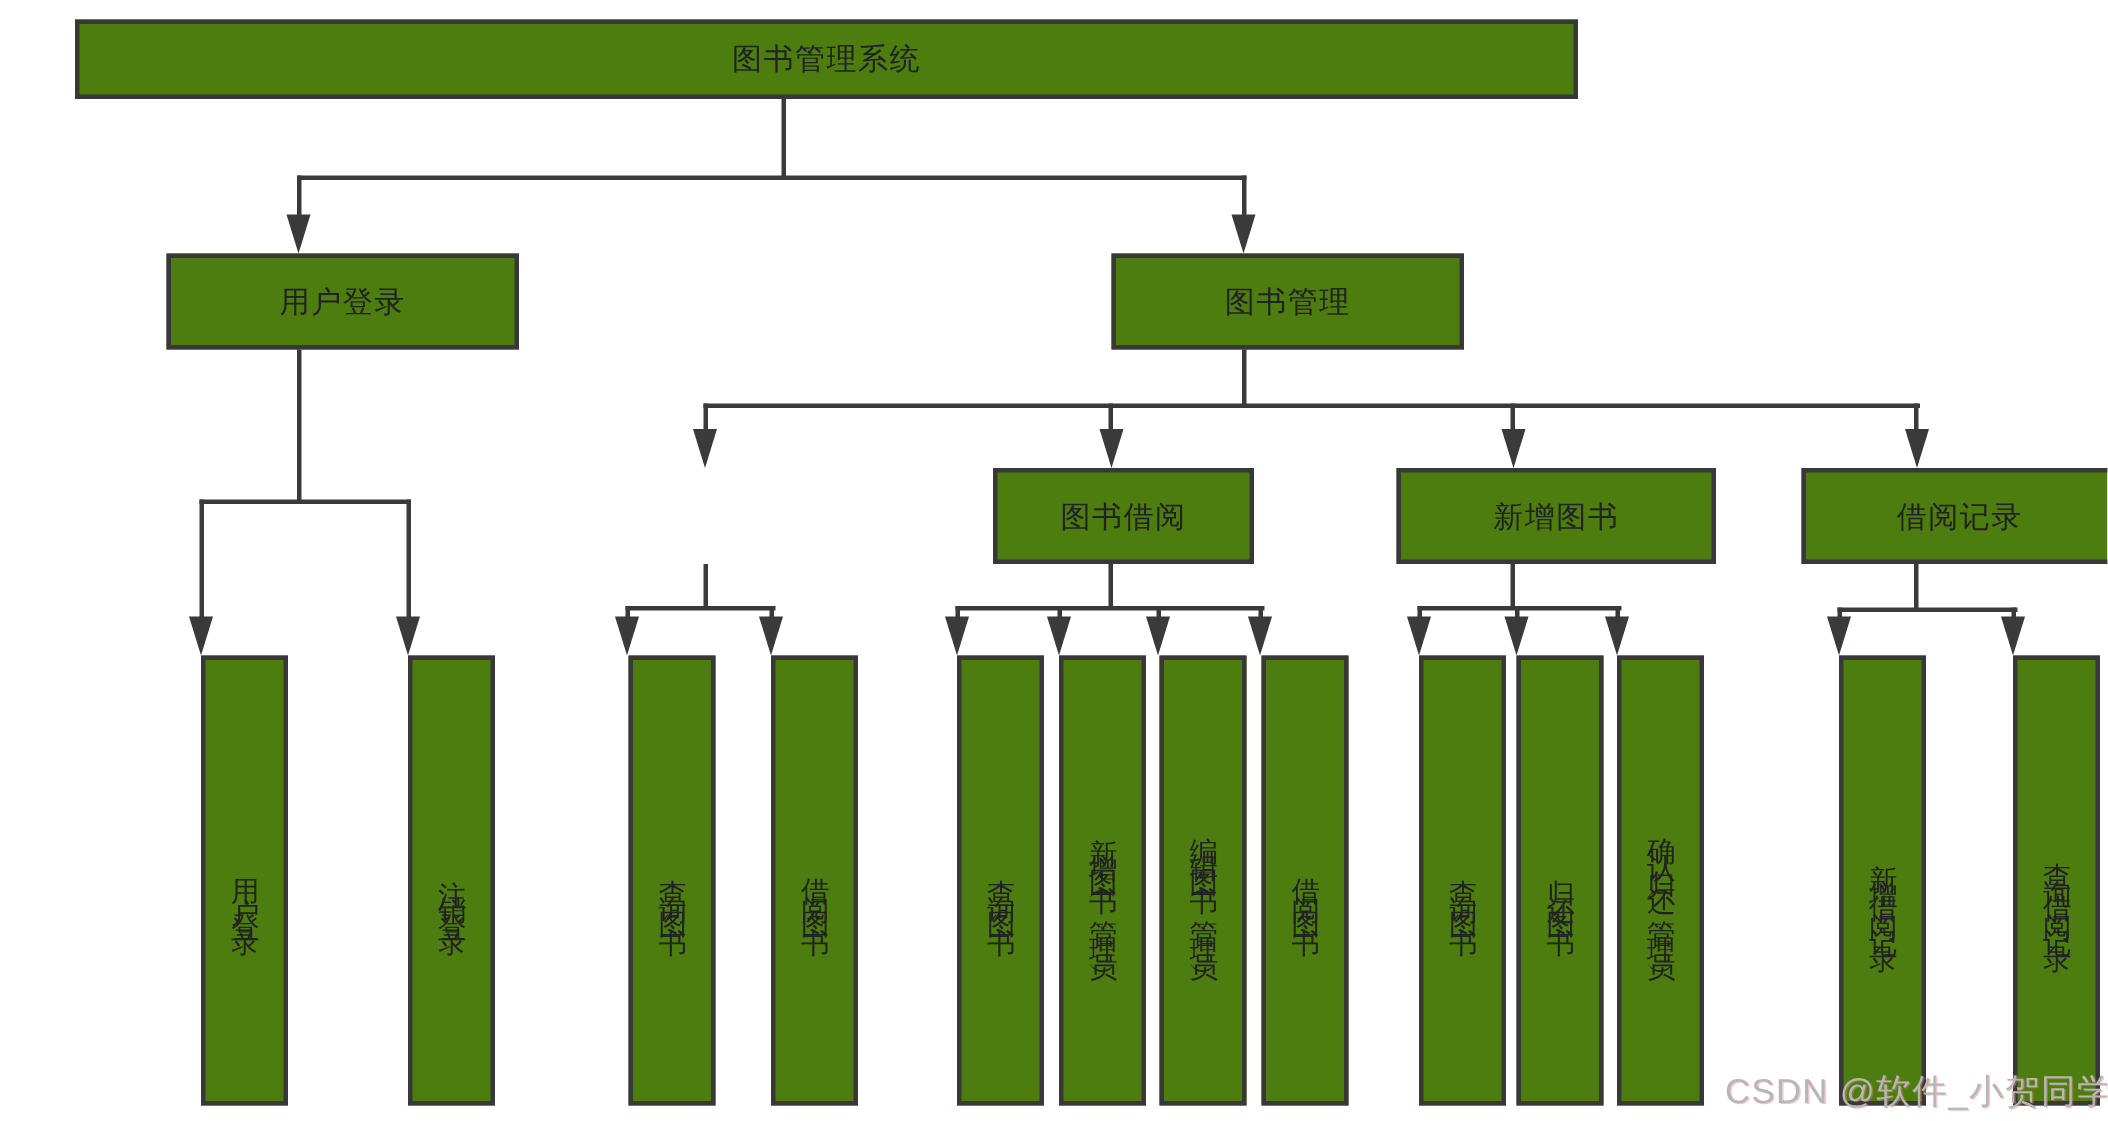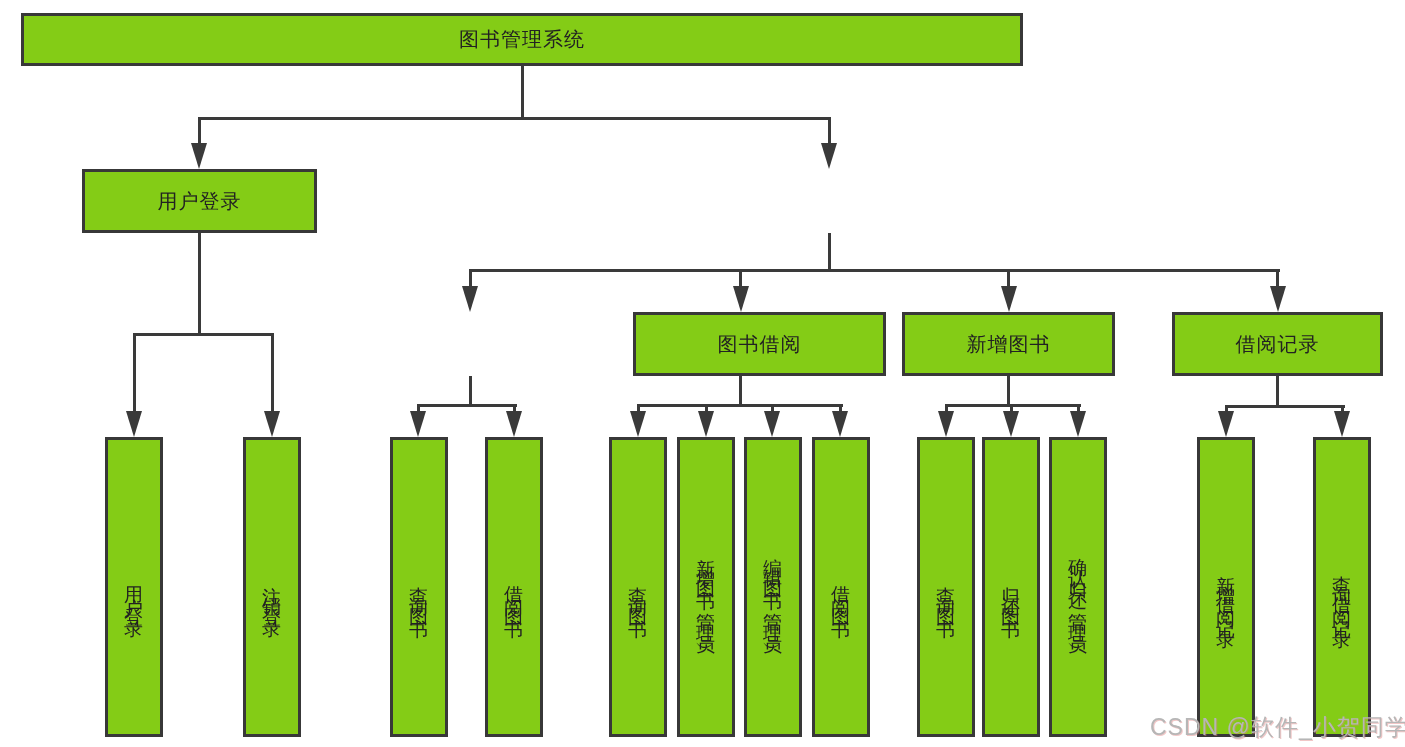--- a/index.html
+++ b/index.html
@@ -1,23 +1,23 @@
 <!DOCTYPE html>
 <html><head>
 <meta charset="utf-8">
 <style>
   html,body{margin:0;padding:0;background:#fff;}
   .canvas{
     position:relative;width:1405px;height:747px;background:#fff;overflow:hidden;
     font-family:"Liberation Sans","DejaVu Sans",sans-serif;color:#222;
   }
   .box{
-    position:absolute;box-sizing:border-box;background:#84cc16;
+    position:absolute;box-sizing:border-box;background:#4d7c0f;
     border:3px solid #383838;display:flex;align-items:center;justify-content:center;
-    font-size:20px;color:#222;letter-spacing:1px;white-space:nowrap;
+    font-size:20px;color:#222;letter-spacing:1px;white-space:nowrap;margin-left:29px;
   }
   .leaf{width:58px;top:437px;height:300px;}
   .vtext{
     writing-mode:vertical-rl;text-orientation:mixed;
     letter-spacing:11px;font-size:19px;line-height:1;margin-bottom:-11px;
   }
   .hl,.vl{position:absolute;background:#3a3a3a;display:block;}
   .hl{height:3px;}
   .vl{width:3px;}
   .ah{
@@ -32,22 +32,23 @@
   }
 </style>
 </head>
 <body>
 
 <div class="canvas">
 
   <div class="box" style="left:21px;top:13px;width:1002px;height:53px;">图书管理系统</div>
 
   <div class="box" style="left:82px;top:169px;width:235px;height:64px;">用户登录</div>
+  <div class="box" style="left:712px;top:169px;width:235px;height:64px;">图书管理</div>
 
-  <div class="box" style="left:633px;top:312px;width:253px;height:64px;">图书借阅</div>
+  <div class="box" style="left:633px;top:312px;width:174px;height:64px;">图书借阅</div>
   <div class="box" style="left:902px;top:312px;width:213px;height:64px;">新增图书</div>
   <div class="box" style="left:1172px;top:312px;width:211px;height:64px;">借阅记录</div>
 
   <div class="box leaf" style="left:105px;">
     <span class="vtext">用户登录</span>
   </div>
   <div class="box leaf" style="left:243px;">
     <span class="vtext">注销登录</span>
   </div>
 

